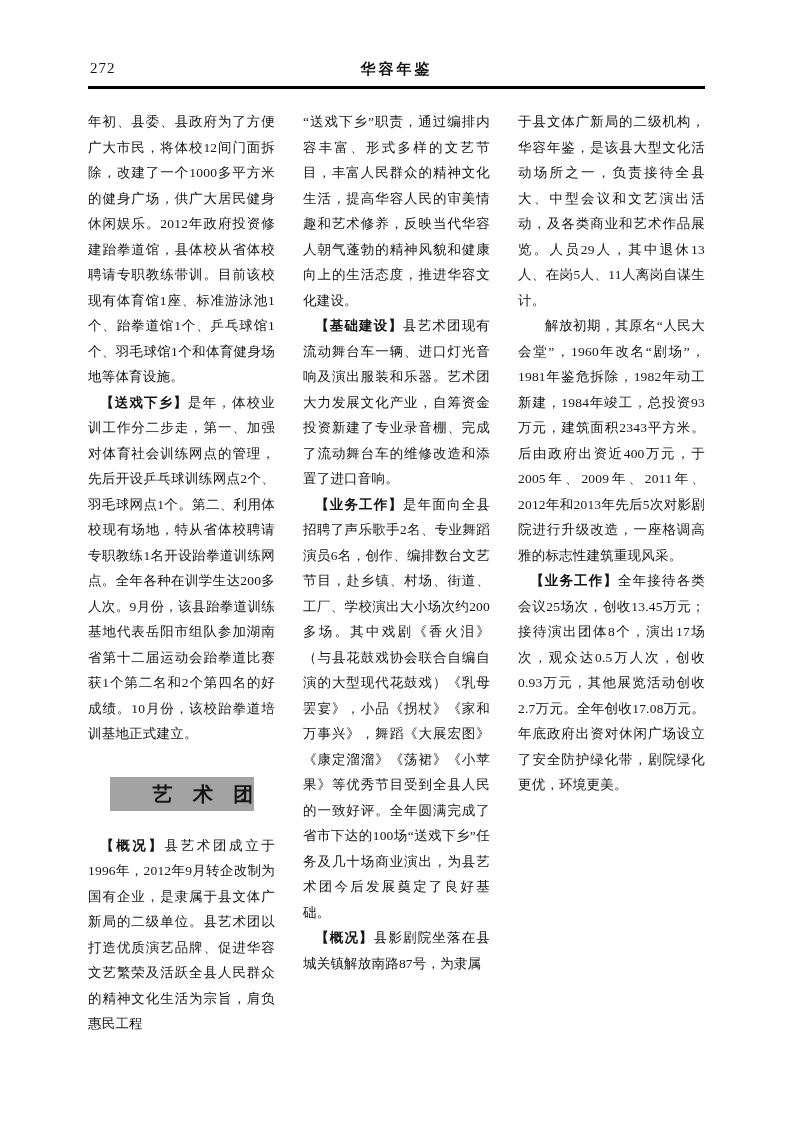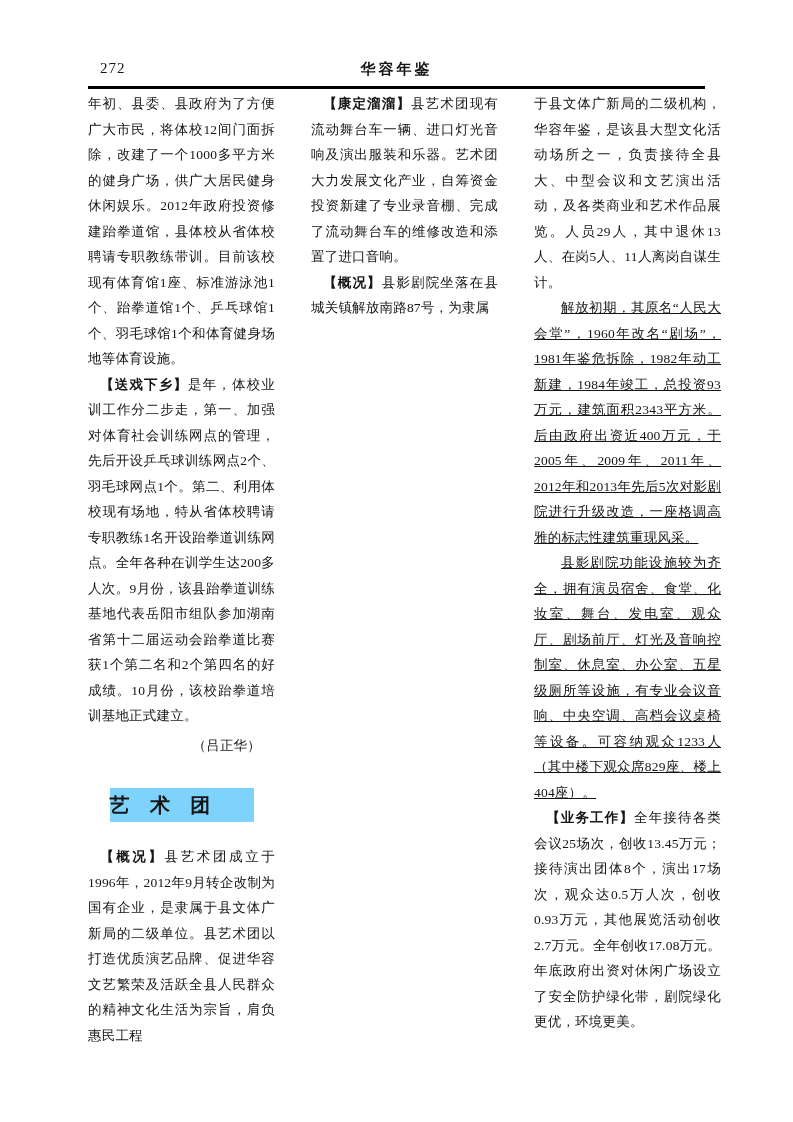--- a/index.html
+++ b/index.html
@@ -15,91 +15,91 @@
     padding: 60px 88px 0 88px;
     position: relative;
     background: #ffffff;
   }
   .page-header {
     position: relative;
     height: 24px;
     font-size: 15px;
   }
   .page-number {
-    position: absolute; left: 12px; top: 0;
+    position: absolute; left: 2px; top: 0;
     letter-spacing: 1px;
   }
   .book-title {
     position: absolute; left: 50%; top: 0;
     transform: translateX(-50%);
     font-weight: bold;
     letter-spacing: 3px;
   }
   .header-rule {
     height: 3px;
     background: #000000;
     margin-top: 2px;
   }
   .columns {
-    margin-top: 2px;
+    margin-top: 20px;
     display: flex;
-    gap: 36px;
+    gap: 28px;
   }
   .column {
     width: 187px;
     flex: 0 0 187px;
     font-size: 13.5px;
     line-height: 25.5px;
     text-align: justify;
     letter-spacing: 0.2px;
   }
   p.body { text-indent: 0; }
-  p.indent { text-indent: 2em; text-decoration: underline; }
+  p.indent { text-indent: 2em; }
   p.entry { text-indent: 0.9em; }
   .lead { font-weight: bold; }
   .attribution {
     text-align: right;
     padding-right: 14px;
     margin-top: 4px;
   }
   .heading-wrap {
     margin: 30px 0 22px 0;
     text-align: center;
   }
   .heading-box {
     display: inline-block;
     width: 144px;
-    background: #7dd3fc;
+    background: #a3a3a3;
     font-size: 20px;
     font-weight: bold;
     line-height: 34px;
-    text-align: left;
+    text-align: right;
   }
 </style>
 </head>
 <body>
 
 <div class="page">
   <div class="page-header">
     <span class="page-number">272</span>
     <span class="book-title">华容年鉴</span>
   </div>
   <div class="header-rule"></div>
   <div class="columns">
       <div class="column">
         <p class="body">年初、县委、县政府为了方便广大市民，将体校12间门面拆除，改建了一个1000多平方米的健身广场，供广大居民健身休闲娱乐。2012年政府投资修建跆拳道馆，县体校从省体校聘请专职教练带训。目前该校现有体育馆1座、标准游泳池1个、跆拳道馆1个、乒乓球馆1个、羽毛球馆1个和体育健身场地等体育设施。</p>
         <p class="entry"><span class="lead">【送戏下乡】</span>是年，体校业训工作分二步走，第一、加强对体育社会训练网点的管理，先后开设乒乓球训练网点2个、羽毛球网点1个。第二、利用体校现有场地，特从省体校聘请专职教练1名开设跆拳道训练网点。全年各种在训学生达200多人次。9月份，该县跆拳道训练基地代表岳阳市组队参加湖南省第十二届运动会跆拳道比赛获1个第二名和2个第四名的好成绩。10月份，该校跆拳道培训基地正式建立。</p>
-        <p class="attribution">（吕正华）</p>
         <div class="heading-wrap"><div class="heading-box">艺　术　团</div></div>
         <p class="entry"><span class="lead">【概况】</span>县艺术团成立于1996年，2012年9月转企改制为国有企业，是隶属于县文体广新局的二级单位。县艺术团以打造优质演艺品牌、促进华容文艺繁荣及活跃全县人民群众的精神文化生活为宗旨，肩负惠民工程</p>
       </div>
       <div class="column">
-        <p class="entry"><span class="lead">【康定溜溜】</span>县艺术团现有流动舞台车一辆、进口灯光音响及演出服装和乐器。艺术团大力发展文化产业，自筹资金投资新建了专业录音棚、完成了流动舞台车的维修改造和添置了进口音响。</p>
+        <p class="body">“送戏下乡”职责，通过编排内容丰富、形式多样的文艺节目，丰富人民群众的精神文化生活，提高华容人民的审美情趣和艺术修养，反映当代华容人朝气蓬勃的精神风貌和健康向上的生活态度，推进华容文化建设。</p>
+        <p class="entry"><span class="lead">【基础建设】</span>县艺术团现有流动舞台车一辆、进口灯光音响及演出服装和乐器。艺术团大力发展文化产业，自筹资金投资新建了专业录音棚、完成了流动舞台车的维修改造和添置了进口音响。</p>
+        <p class="entry"><span class="lead">【业务工作】</span>是年面向全县招聘了声乐歌手2名、专业舞蹈演员6名，创作、编排数台文艺节目，赴乡镇、村场、街道、工厂、学校演出大小场次约200多场。其中戏剧《香火泪》（与县花鼓戏协会联合自编自演的大型现代花鼓戏）《乳母罢宴》，小品《拐杖》《家和万事兴》，舞蹈《大展宏图》《康定溜溜》《荡裙》《小苹果》等优秀节目受到全县人民的一致好评。全年圆满完成了省市下达的100场“送戏下乡”任务及几十场商业演出，为县艺术团今后发展奠定了良好基础。</p>
         <p class="entry"><span class="lead">【概况】</span>县影剧院坐落在县城关镇解放南路87号，为隶属</p>
       </div>
       <div class="column">
         <p class="body">于县文体广新局的二级机构，华容年鉴，是该县大型文化活动场所之一，负责接待全县大、中型会议和文艺演出活动，及各类商业和艺术作品展览。人员29人，其中退休13人、在岗5人、11人离岗自谋生计。</p>
         <p class="indent">解放初期，其原名“人民大会堂”，1960年改名“剧场”，1981年鉴危拆除，1982年动工新建，1984年竣工，总投资93万元，建筑面积2343平方米。后由政府出资近400万元，于2005年、2009年、2011年、2012年和2013年先后5次对影剧院进行升级改造，一座格调高雅的标志性建筑重现风采。</p>
-        <p class="indent">县影剧院功能设施较为齐全，拥有演员宿舍、食堂、化妆室、舞台、发电室、观众厅、剧场前厅、灯光及音响控制室、休息室、办公室、五星级厕所等设施，有专业会议音响、中央空调、高档会议桌椅等设备。可容纳观众1233人（其中楼下观众席829座、楼上404座）。</p>
         <p class="entry"><span class="lead">【业务工作】</span>全年接待各类会议25场次，创收13.45万元；接待演出团体8个，演出17场次，观众达0.5万人次，创收0.93万元，其他展览活动创收2.7万元。全年创收17.08万元。年底政府出资对休闲广场设立了安全防护绿化带，剧院绿化更优，环境更美。</p>
       </div>
     </div>
 </div>
 
 </body></html>

